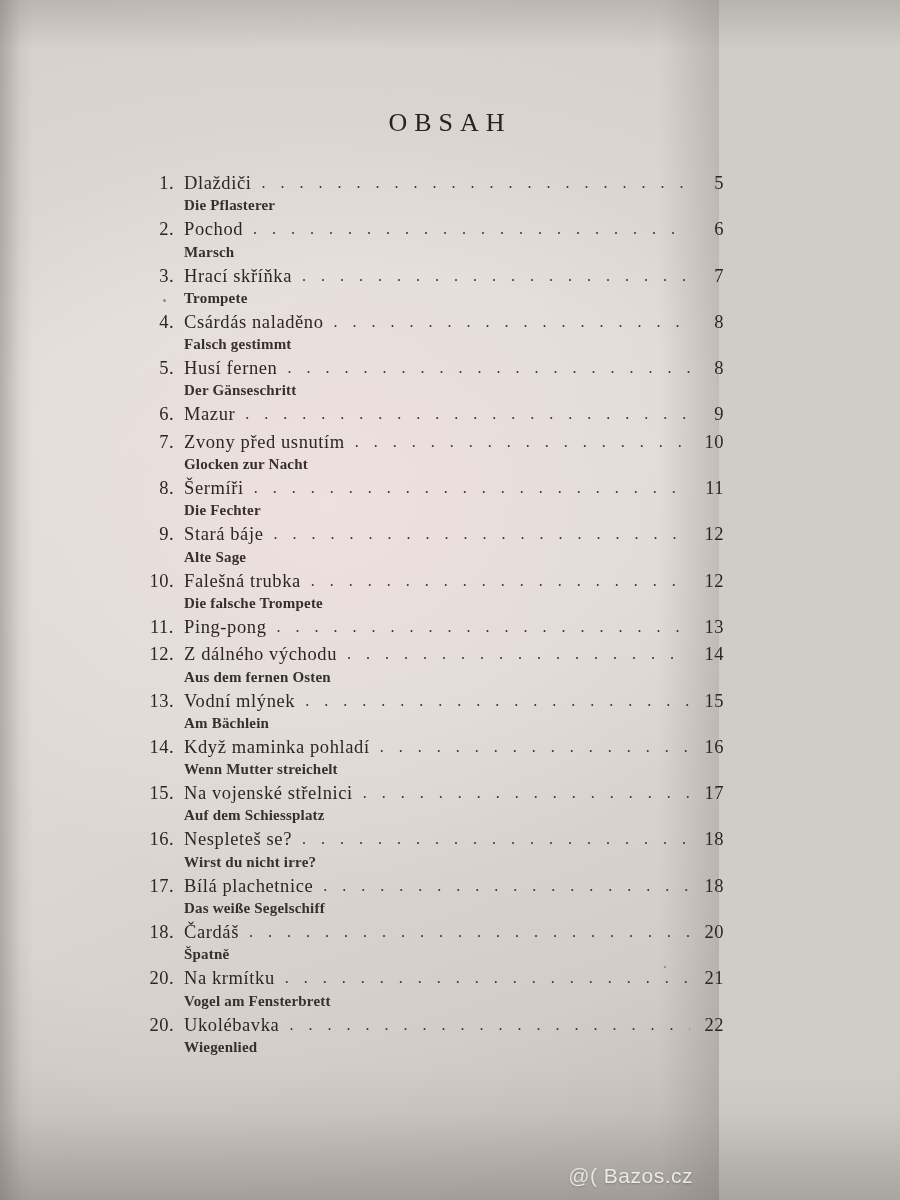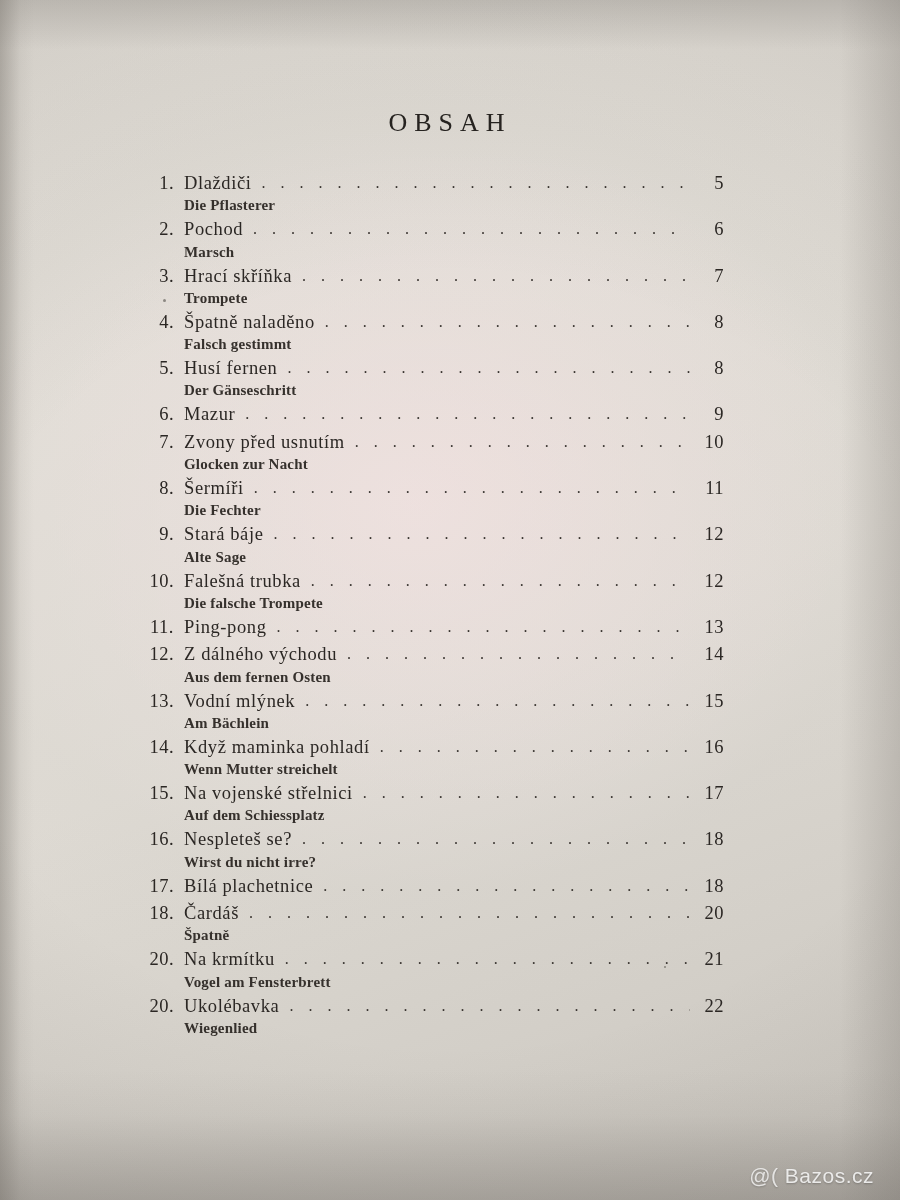--- a/index.html
+++ b/index.html
@@ -8,21 +8,21 @@
   }
   body {
     width: 900px;
     height: 1200px;
     overflow: hidden;
     font-family: "Liberation Serif", serif;
     background: #cfcdc8;
   }
   .page {
     position: relative;
-    width: 900px;
+    width: 719px;
     height: 1200px;
     background:
       radial-gradient(ellipse 620px 520px at 46% 42%, rgba(236,226,224,0.95) 0%, rgba(229,222,218,0.55) 45%, rgba(214,210,204,0.15) 75%, rgba(205,202,196,0) 100%),
       linear-gradient(160deg, #e6e2db 0%, #e3dfd8 30%, #dedad3 55%, #d3cfc8 80%, #c9c5be 100%);
   }
   .paper-tint {
     position: absolute;
     inset: 0;
     background:
       radial-gradient(ellipse 520px 420px at 50% 40%, rgba(242,220,218,0.30) 0%, rgba(238,222,220,0.12) 55%, rgba(230,225,222,0) 80%),
@@ -186,21 +186,21 @@
           <span class="num">3.</span>
           <span class="cz">Hrací skříňka</span>
           <span class="dots">. . . . . . . . . . . . . . . . . . . . . . . . . . . . . . . . . . . . . . . . . . .</span>
           <span class="pg">7</span>
         </div>
         <div class="de">Trompete</div>
       </div>
       <div class="entry">
         <div class="line-main">
           <span class="num">4.</span>
-          <span class="cz">Špatně naladěno</span>
+          <span class="cz">Csárdás naladěno</span>
           <span class="dots">. . . . . . . . . . . . . . . . . . . . . . . . . . . . . . . . . . . . . . . . . . .</span>
           <span class="pg">8</span>
         </div>
         <div class="de">Falsch gestimmt</div>
       </div>
       <div class="entry">
         <div class="line-main">
           <span class="num">5.</span>
           <span class="cz">Husí fernen</span>
           <span class="dots">. . . . . . . . . . . . . . . . . . . . . . . . . . . . . . . . . . . . . . . . . . .</span>
@@ -305,20 +305,21 @@
         </div>
         <div class="de">Wirst du nicht irre?</div>
       </div>
       <div class="entry">
         <div class="line-main">
           <span class="num">17.</span>
           <span class="cz">Bílá plachetnice</span>
           <span class="dots">. . . . . . . . . . . . . . . . . . . . . . . . . . . . . . . . . . . . . . . . . . .</span>
           <span class="pg">18</span>
         </div>
+        <div class="de">Das weiße Segelschiff</div>
       </div>
       <div class="entry">
         <div class="line-main">
           <span class="num">18.</span>
           <span class="cz">Čardáš</span>
           <span class="dots">. . . . . . . . . . . . . . . . . . . . . . . . . . . . . . . . . . . . . . . . . . .</span>
           <span class="pg">20</span>
         </div>
         <div class="de">Špatně</div>
       </div>

